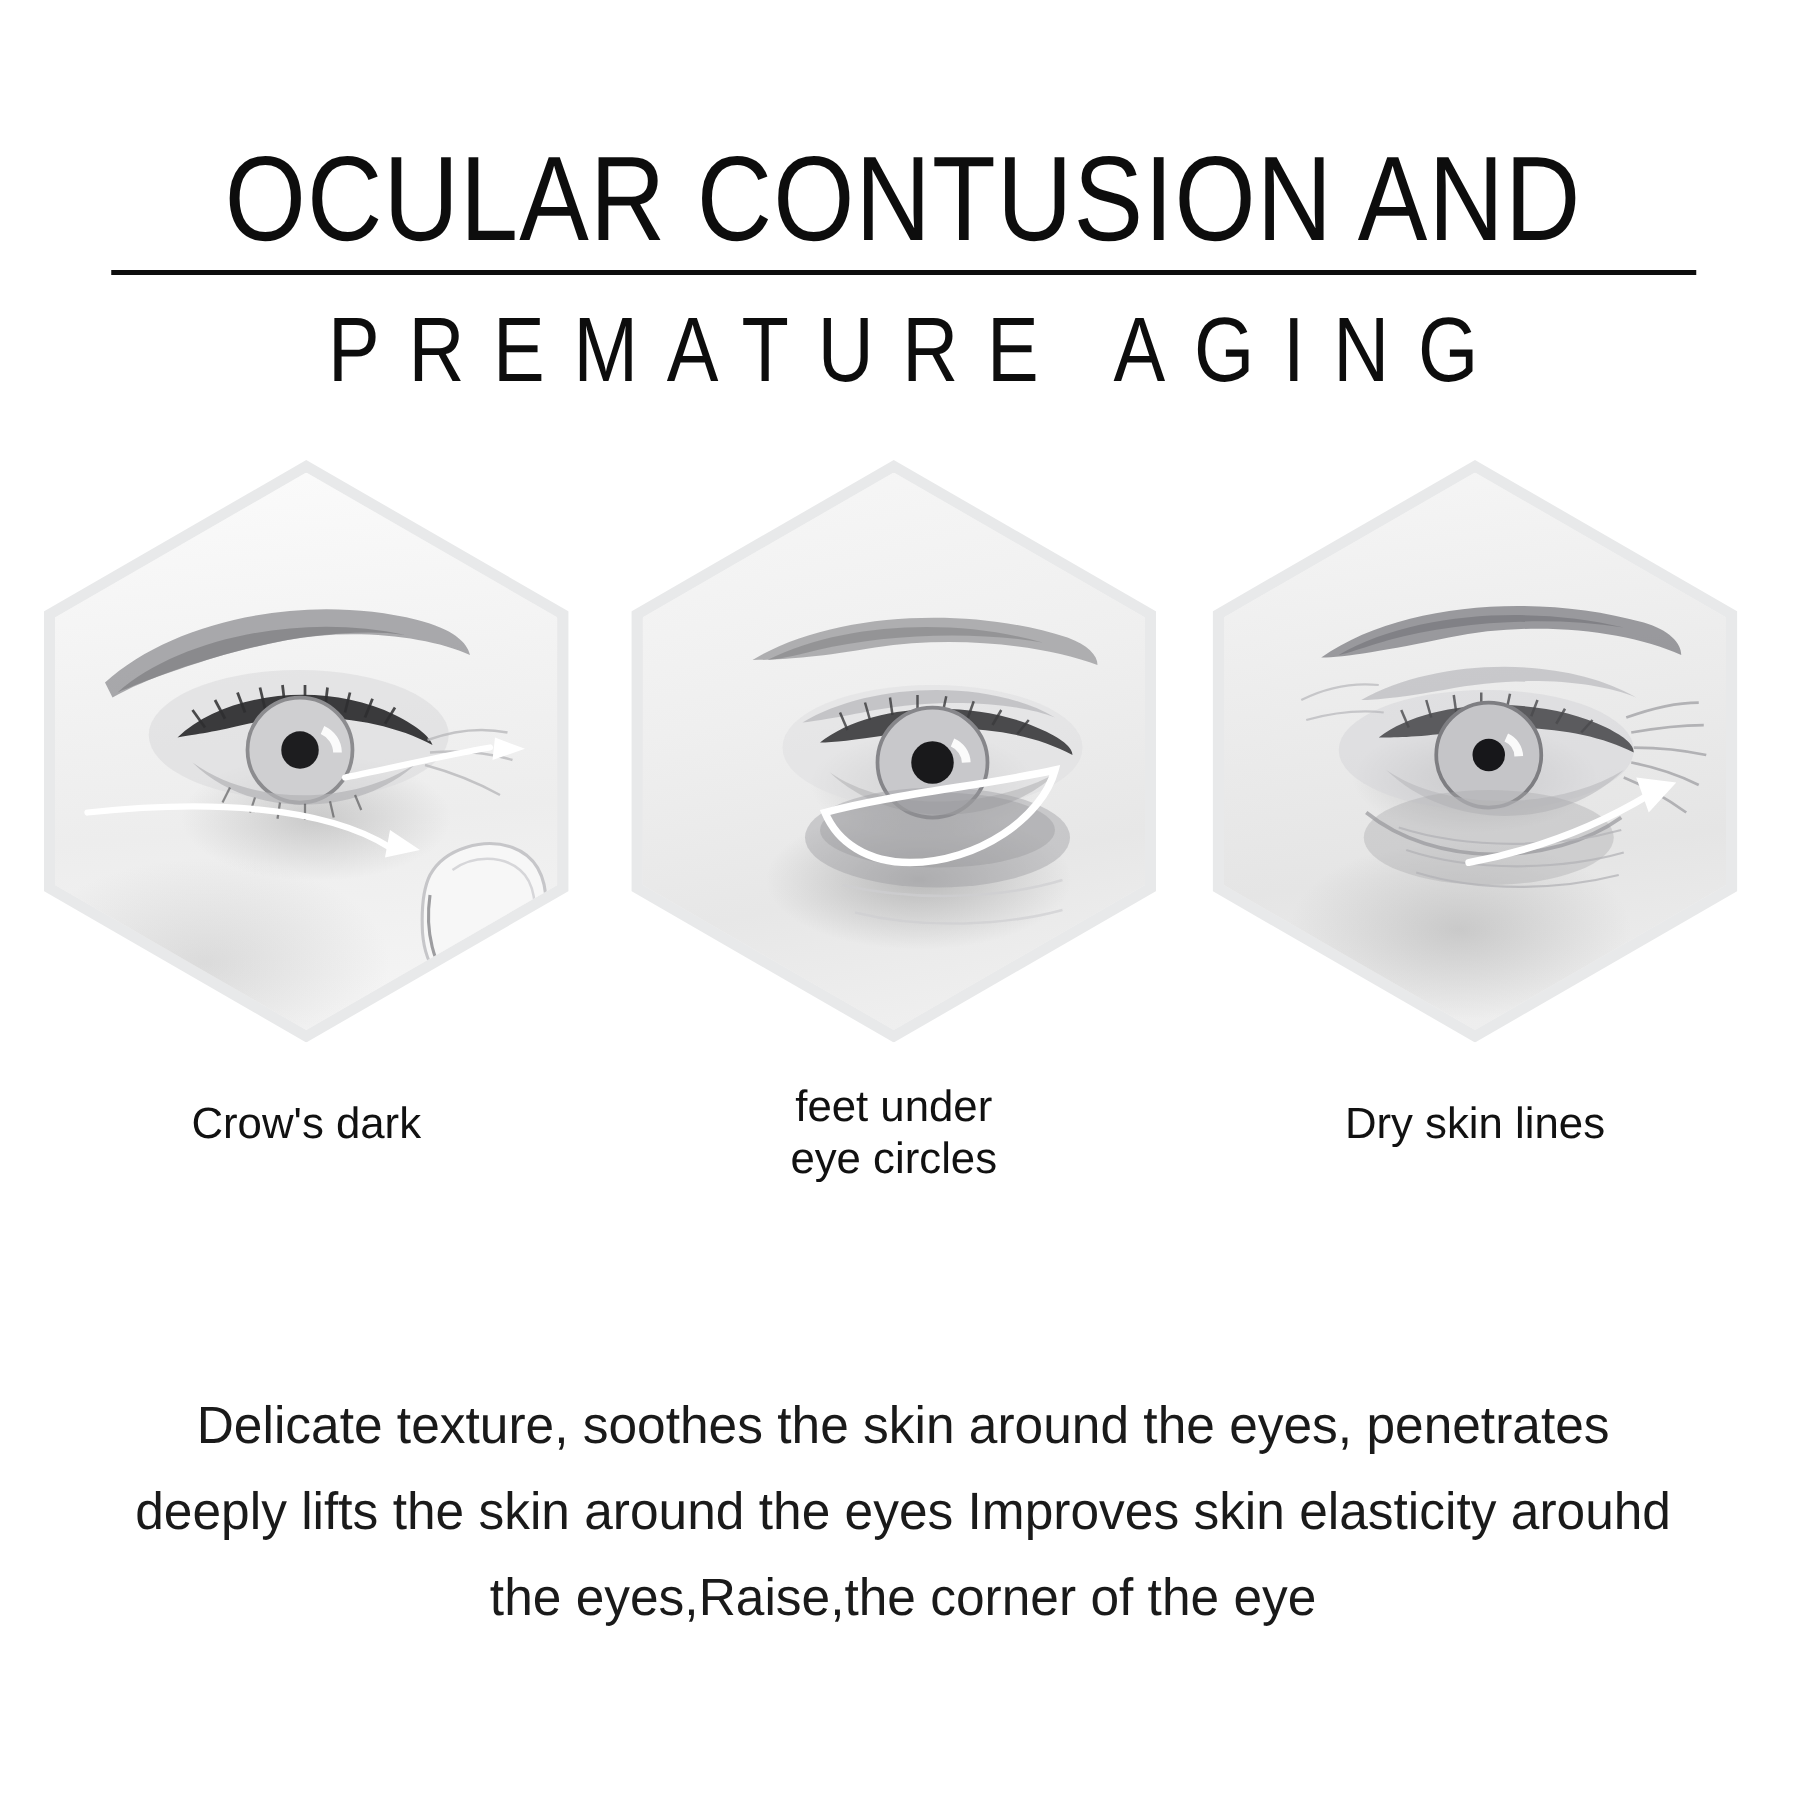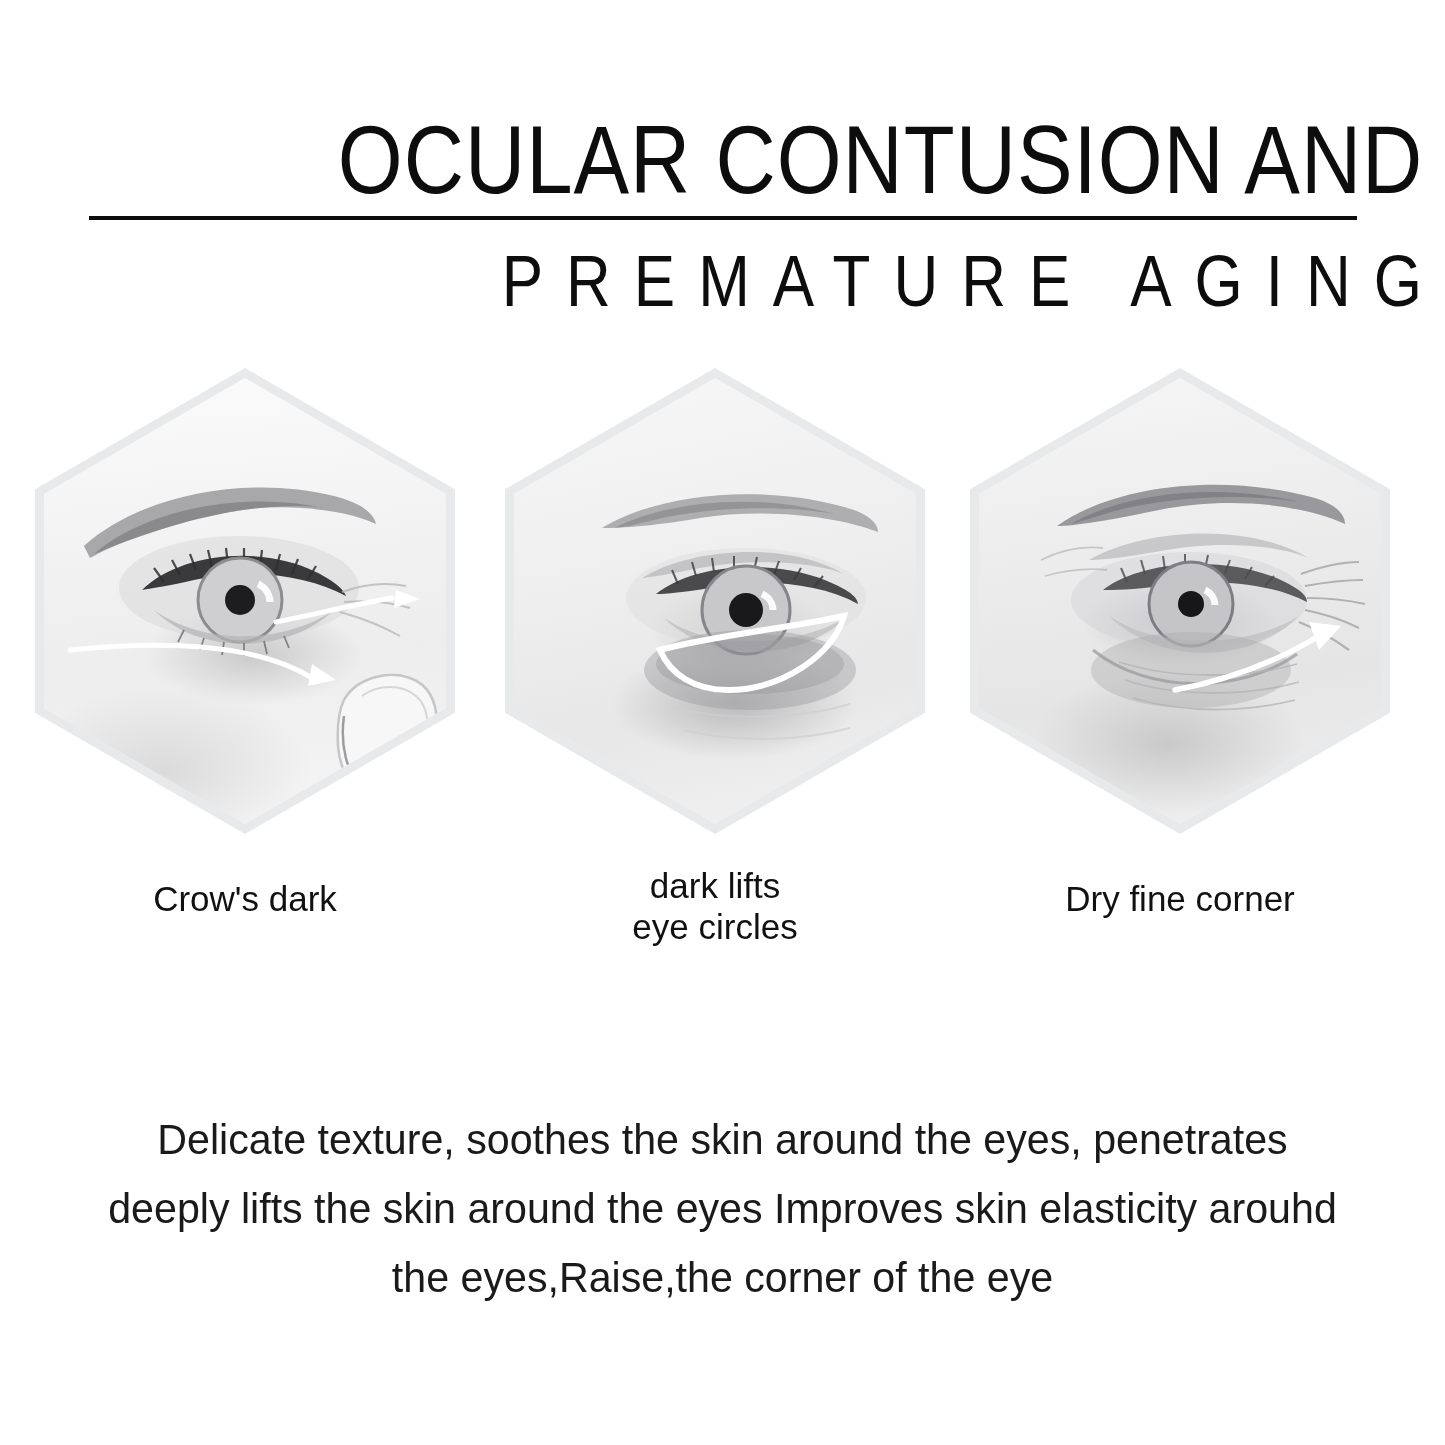--- a/index.html
+++ b/index.html
@@ -16,21 +16,21 @@
     color: #111111;
     -webkit-font-smoothing: antialiased;
   }
 
   
   .title-block {
     position: absolute;
     left: 0;
     top: 108px;
     width: 1445px;
-    text-align: right;
+    text-align: center;
   }
   .title-line-1 {
     font-family: "Liberation Sans", sans-serif;
     font-size: 86px;
     line-height: 92px;
     font-weight: 400;
     letter-spacing: 1px;
     color: #0d0d0d;
     transform: scaleX(0.97) scaleY(1.12);
     transform-origin: center top;
@@ -343,17 +343,17 @@
         <g fill="none" stroke="#ffffff" stroke-width="5.5" stroke-linecap="round">
           <path d="M196 312 C250 302 300 282 340 258"></path>
         </g>
         <polygon points="330,244 362,248 340,272" fill="#ffffff"></polygon>
       </svg>
     </div>
   </div>
 </div>
 
 <div class="caption cap1">Crow's dark</div>
-<div class="caption cap2">dark lifts
+<div class="caption cap2">feet under
 eye circles</div>
-<div class="caption cap3">Dry fine corner</div>
+<div class="caption cap3">Dry skin lines</div>
 
 <div class="body-copy">Delicate texture, soothes the skin around the eyes, penetrates deeply lifts the skin around the eyes Improves skin elasticity arouhd the eyes,Raise,the corner of the eye</div>
 
 </body></html>

